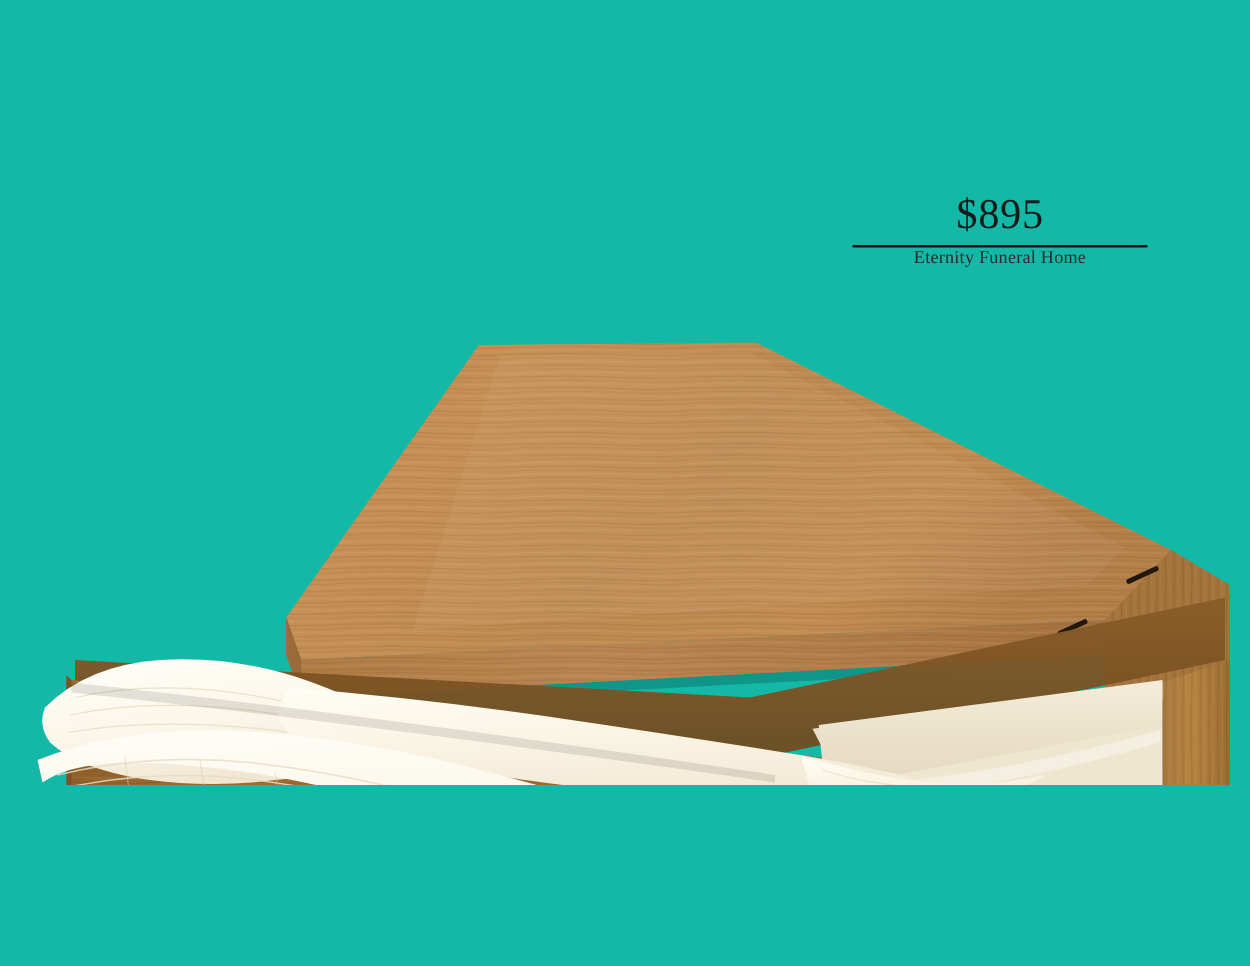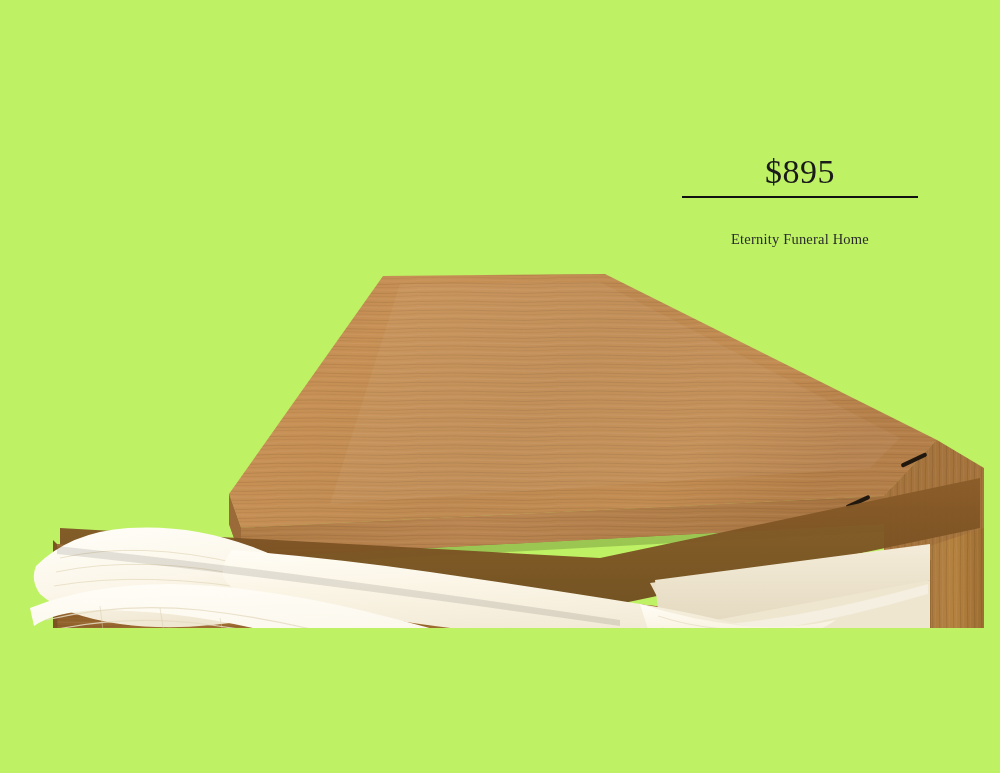--- a/index.html
+++ b/index.html
@@ -14,21 +14,21 @@
     overflow: hidden;
     font-family: "Liberation Sans", sans-serif;
     -webkit-font-smoothing: antialiased;
   }
 
   .page {
     position: absolute;
     left: 0; top: 0;
     width: 1000px;
     height: 773px;
-    background: #bef264;
+    background: #14b8a6;
   }
 
   
   .price-block {
     position: absolute;
     left: 682px;
     top: 152px;
     width: 236px;
   }
   .price-value {
@@ -44,21 +44,21 @@
     width: 236px;
     height: 2px;
     background: #111111;
     margin-top: 4px;
   }
   .price-vendor {
     font-family: "Liberation Serif", serif;
     font-size: 14.5px;
     color: #2a2a2a;
     text-align: center;
-    margin-top: 33px;
+    margin-top: 0;
     letter-spacing: 0.2px;
   }
 
   
   .product-photo {
     position: absolute;
     left: 0px;
     top: 228px;
     width: 1000px;
     height: 400px;

